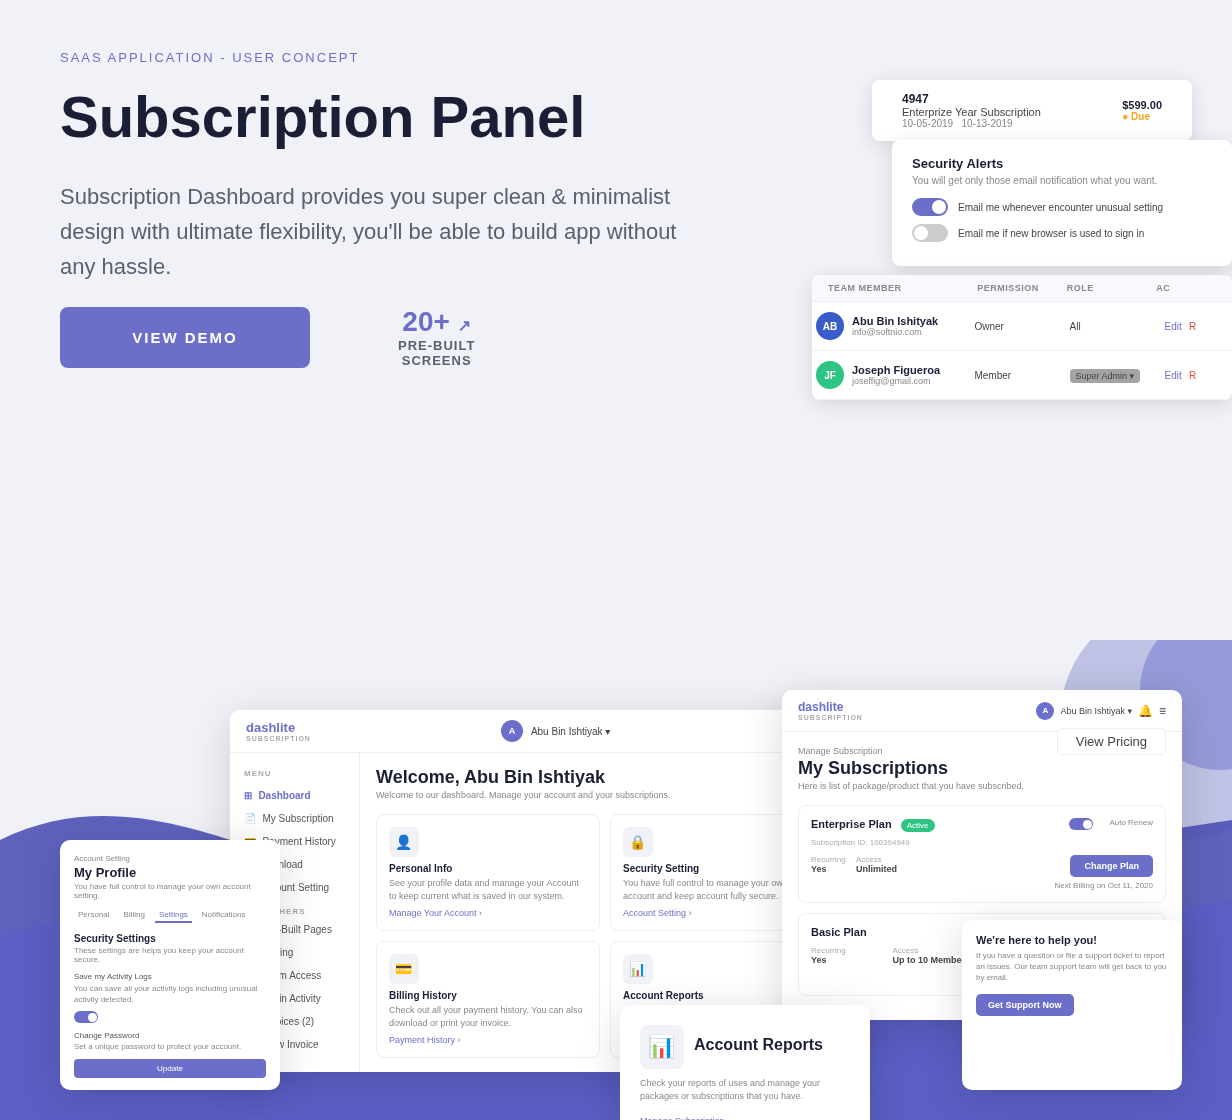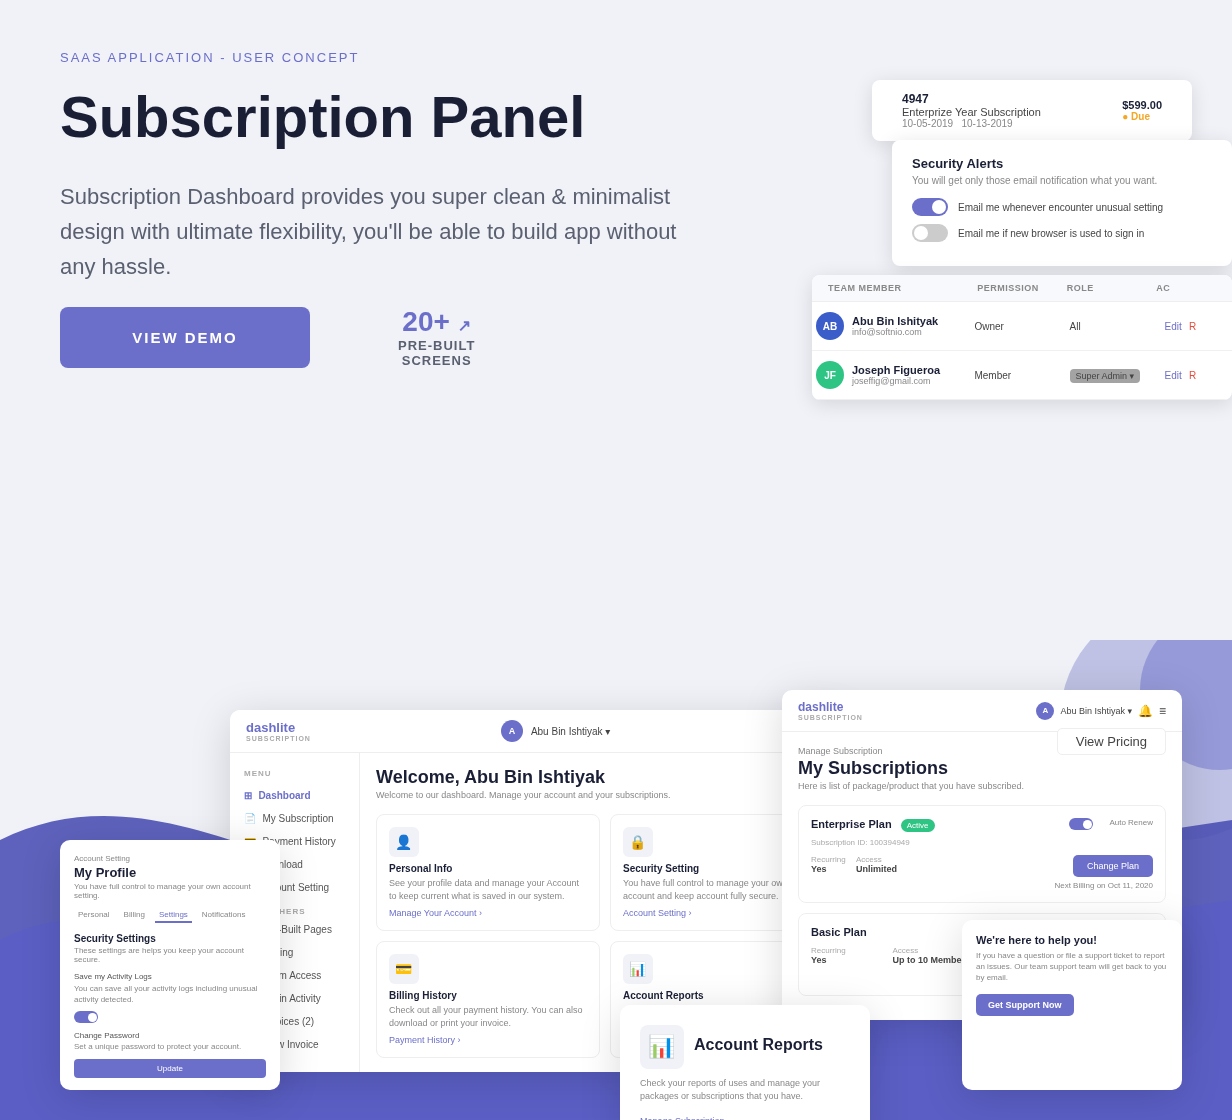--- a/index.html
+++ b/index.html
@@ -296,21 +296,21 @@
     .plan-top { display: flex; align-items: center; justify-content: space-between; margin-bottom: 8px; }
     .plan-name { font-size: 11px; font-weight: 700; color: #1a1f36; }
     .plan-active { background: #2ec484; color: white; font-size: 8px; padding: 2px 6px; border-radius: 10px; margin-left: 6px; }
     .plan-auto { display: flex; gap: 16px; font-size: 8px; color: #888; padding-left: 25px; }
     .mini-toggle { width: 24px; height: 12px; border-radius: 6px; background: #6c6fc9; position: relative; }
     .mini-toggle::after { content: ''; position: absolute; width: 9px; height: 9px; background: white; border-radius: 50%; top: 1.5px; right: 1.5px; }
     .plan-id { font-size: 8px; color: #aaa; margin-bottom: 8px; }
     .plan-details { display: grid; grid-template-columns: 1fr 1fr; gap: 4px; margin-bottom: 8px; }
     .plan-detail-label { font-size: 8px; color: #aaa; }
     .plan-detail-val { font-size: 9px; color: #444; font-weight: 600; }
-    .change-plan-btn { background: #6c6fc9; color: white; border: none; padding: 6px 14px; font-size: 9px; font-weight: 400; border-radius: 5px; cursor: pointer; }
+    .change-plan-btn { background: #6c6fc9; color: white; border: none; padding: 6px 14px; font-size: 9px; font-weight: 700; border-radius: 5px; cursor: pointer; }
     .next-billing { font-size: 8px; color: #888; margin-top: 4px; }
 
     
     .card-account-settings {
       position: absolute;
       bottom: 30px;
       left: -20px;
       background: white;
       border-radius: 10px;
       box-shadow: 0 8px 40px rgba(0,0,0,0.15);

